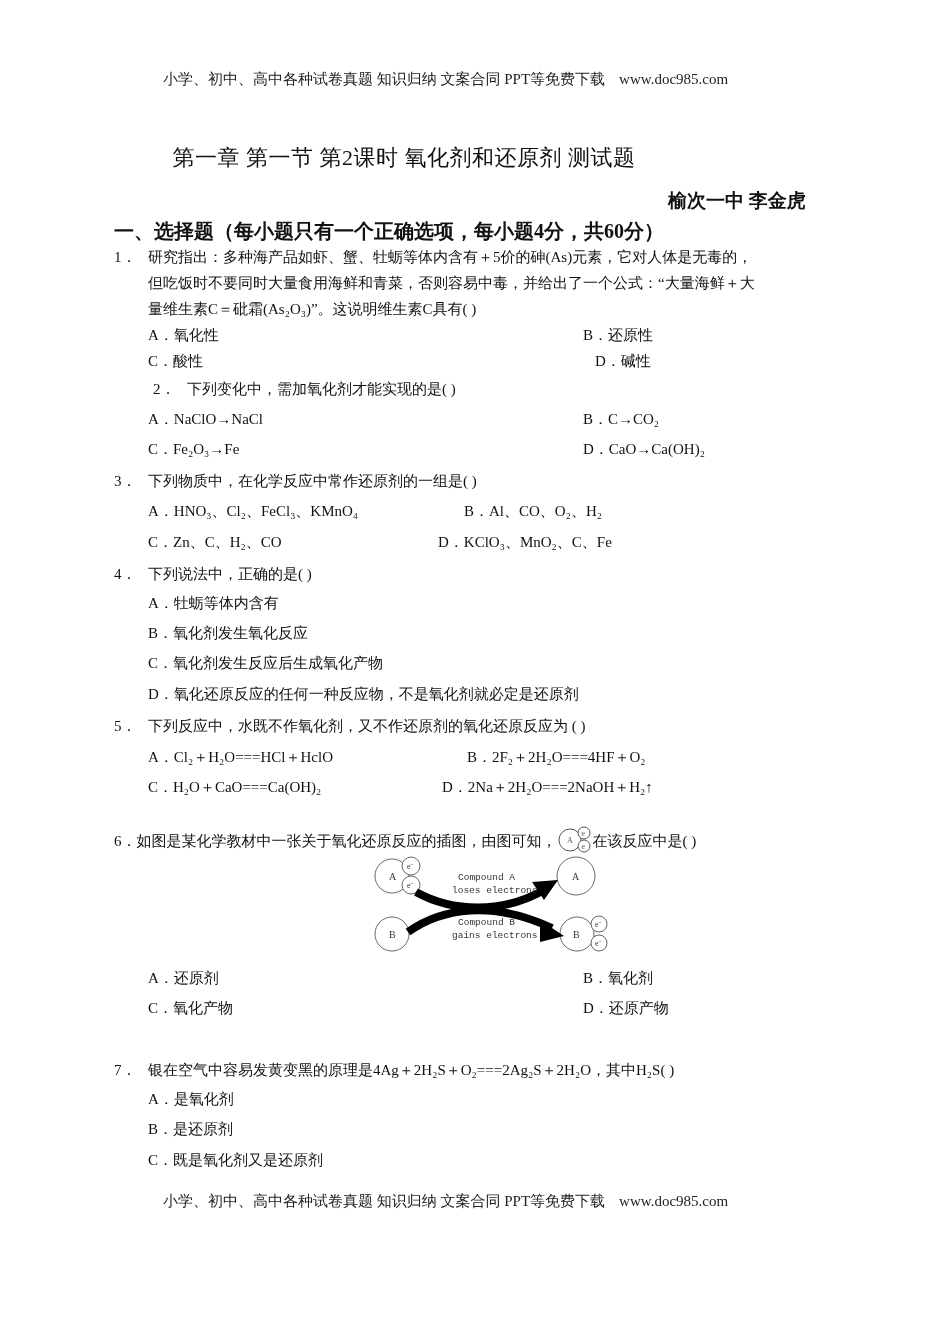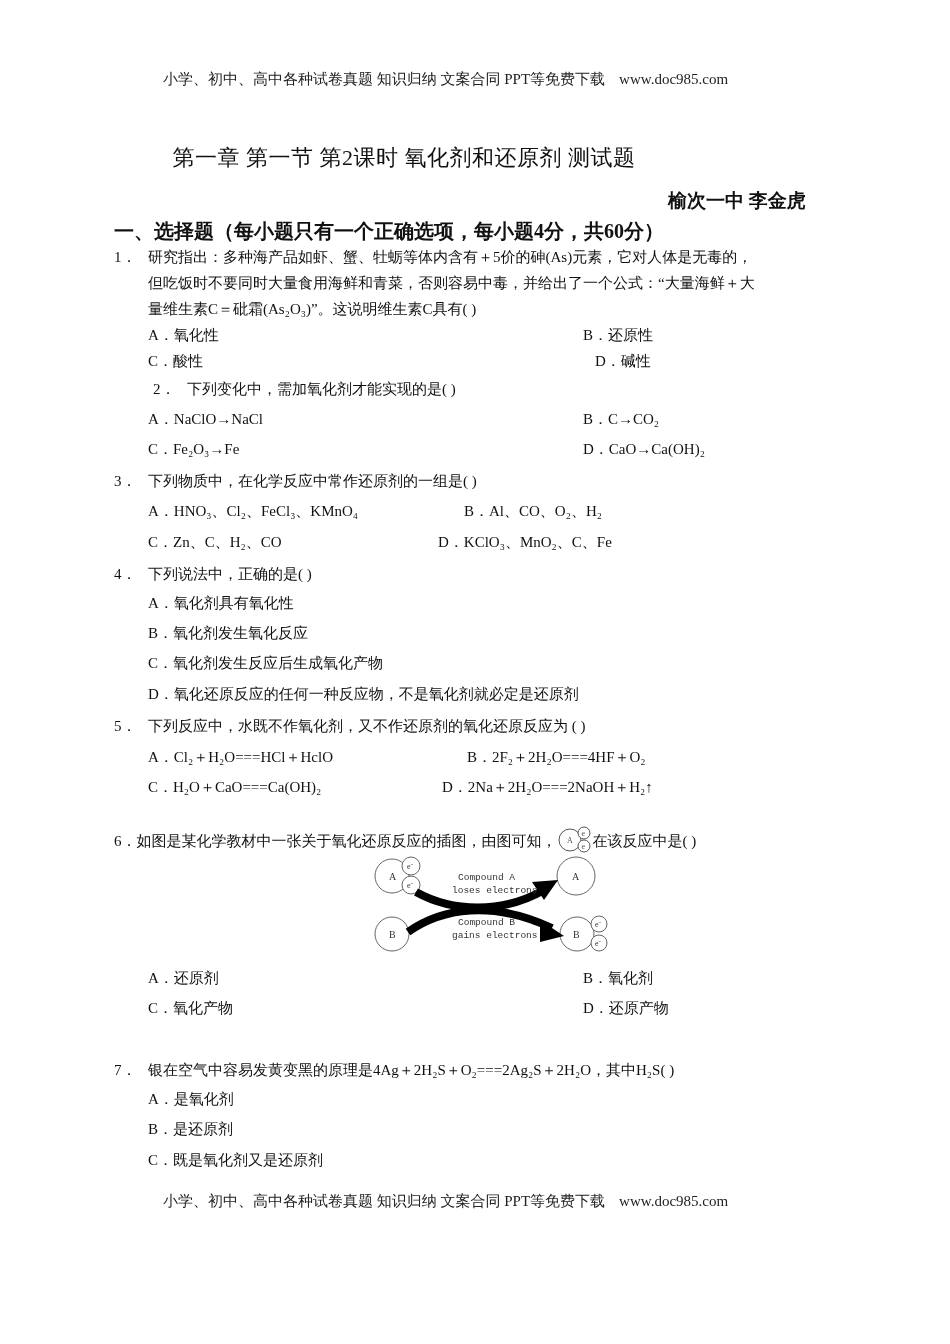--- a/index.html
+++ b/index.html
@@ -51,21 +51,21 @@
   <span class="num">3．</span><span>下列物质中，在化学反应中常作还原剂的一组是(    )</span>
 </div>
 <div class="abs opt" style="left:148px; top:502px;">A．HNO₃、Cl₂、FeCl₃、KMnO₄</div>
 <div class="abs opt" style="left:464px; top:502px;">B．Al、CO、O₂、H₂</div>
 <div class="abs opt" style="left:148px; top:533px;">C．Zn、C、H₂、CO</div>
 <div class="abs opt" style="left:438px; top:533px;">D．KClO₃、MnO₂、C、Fe</div>
 
 <div class="abs q" style="left:114px; top:561px;">
   <span class="num">4．</span><span>下列说法中，正确的是(    )</span>
 </div>
-<div class="abs opt" style="left:148px; top:594px;">A．氧化剂具有氧化性</div>
+<div class="abs opt" style="left:148px; top:594px;">A．牡蛎等体内含有</div>
 <div class="abs opt" style="left:148px; top:624px;">B．氧化剂发生氧化反应</div>
 <div class="abs opt" style="left:148px; top:654px;">C．氧化剂发生反应后生成氧化产物</div>
 <div class="abs opt" style="left:148px; top:685px;">D．氧化还原反应的任何一种反应物，不是氧化剂就必定是还原剂</div>
 
 <div class="abs q" style="left:114px; top:713px;">
   <span class="num">5．</span><span>下列反应中，水既不作氧化剂，又不作还原剂的氧化还原反应为 (    )</span>
 </div>
 <div class="abs opt" style="left:148px; top:748px;">A．Cl₂＋H₂O===HCl＋HclO</div>
 <div class="abs opt" style="left:467px; top:748px;">B．2F₂＋2H₂O===4HF＋O₂</div>
 <div class="abs opt" style="left:148px; top:778px;">C．H₂O＋CaO===Ca(OH)₂</div>

